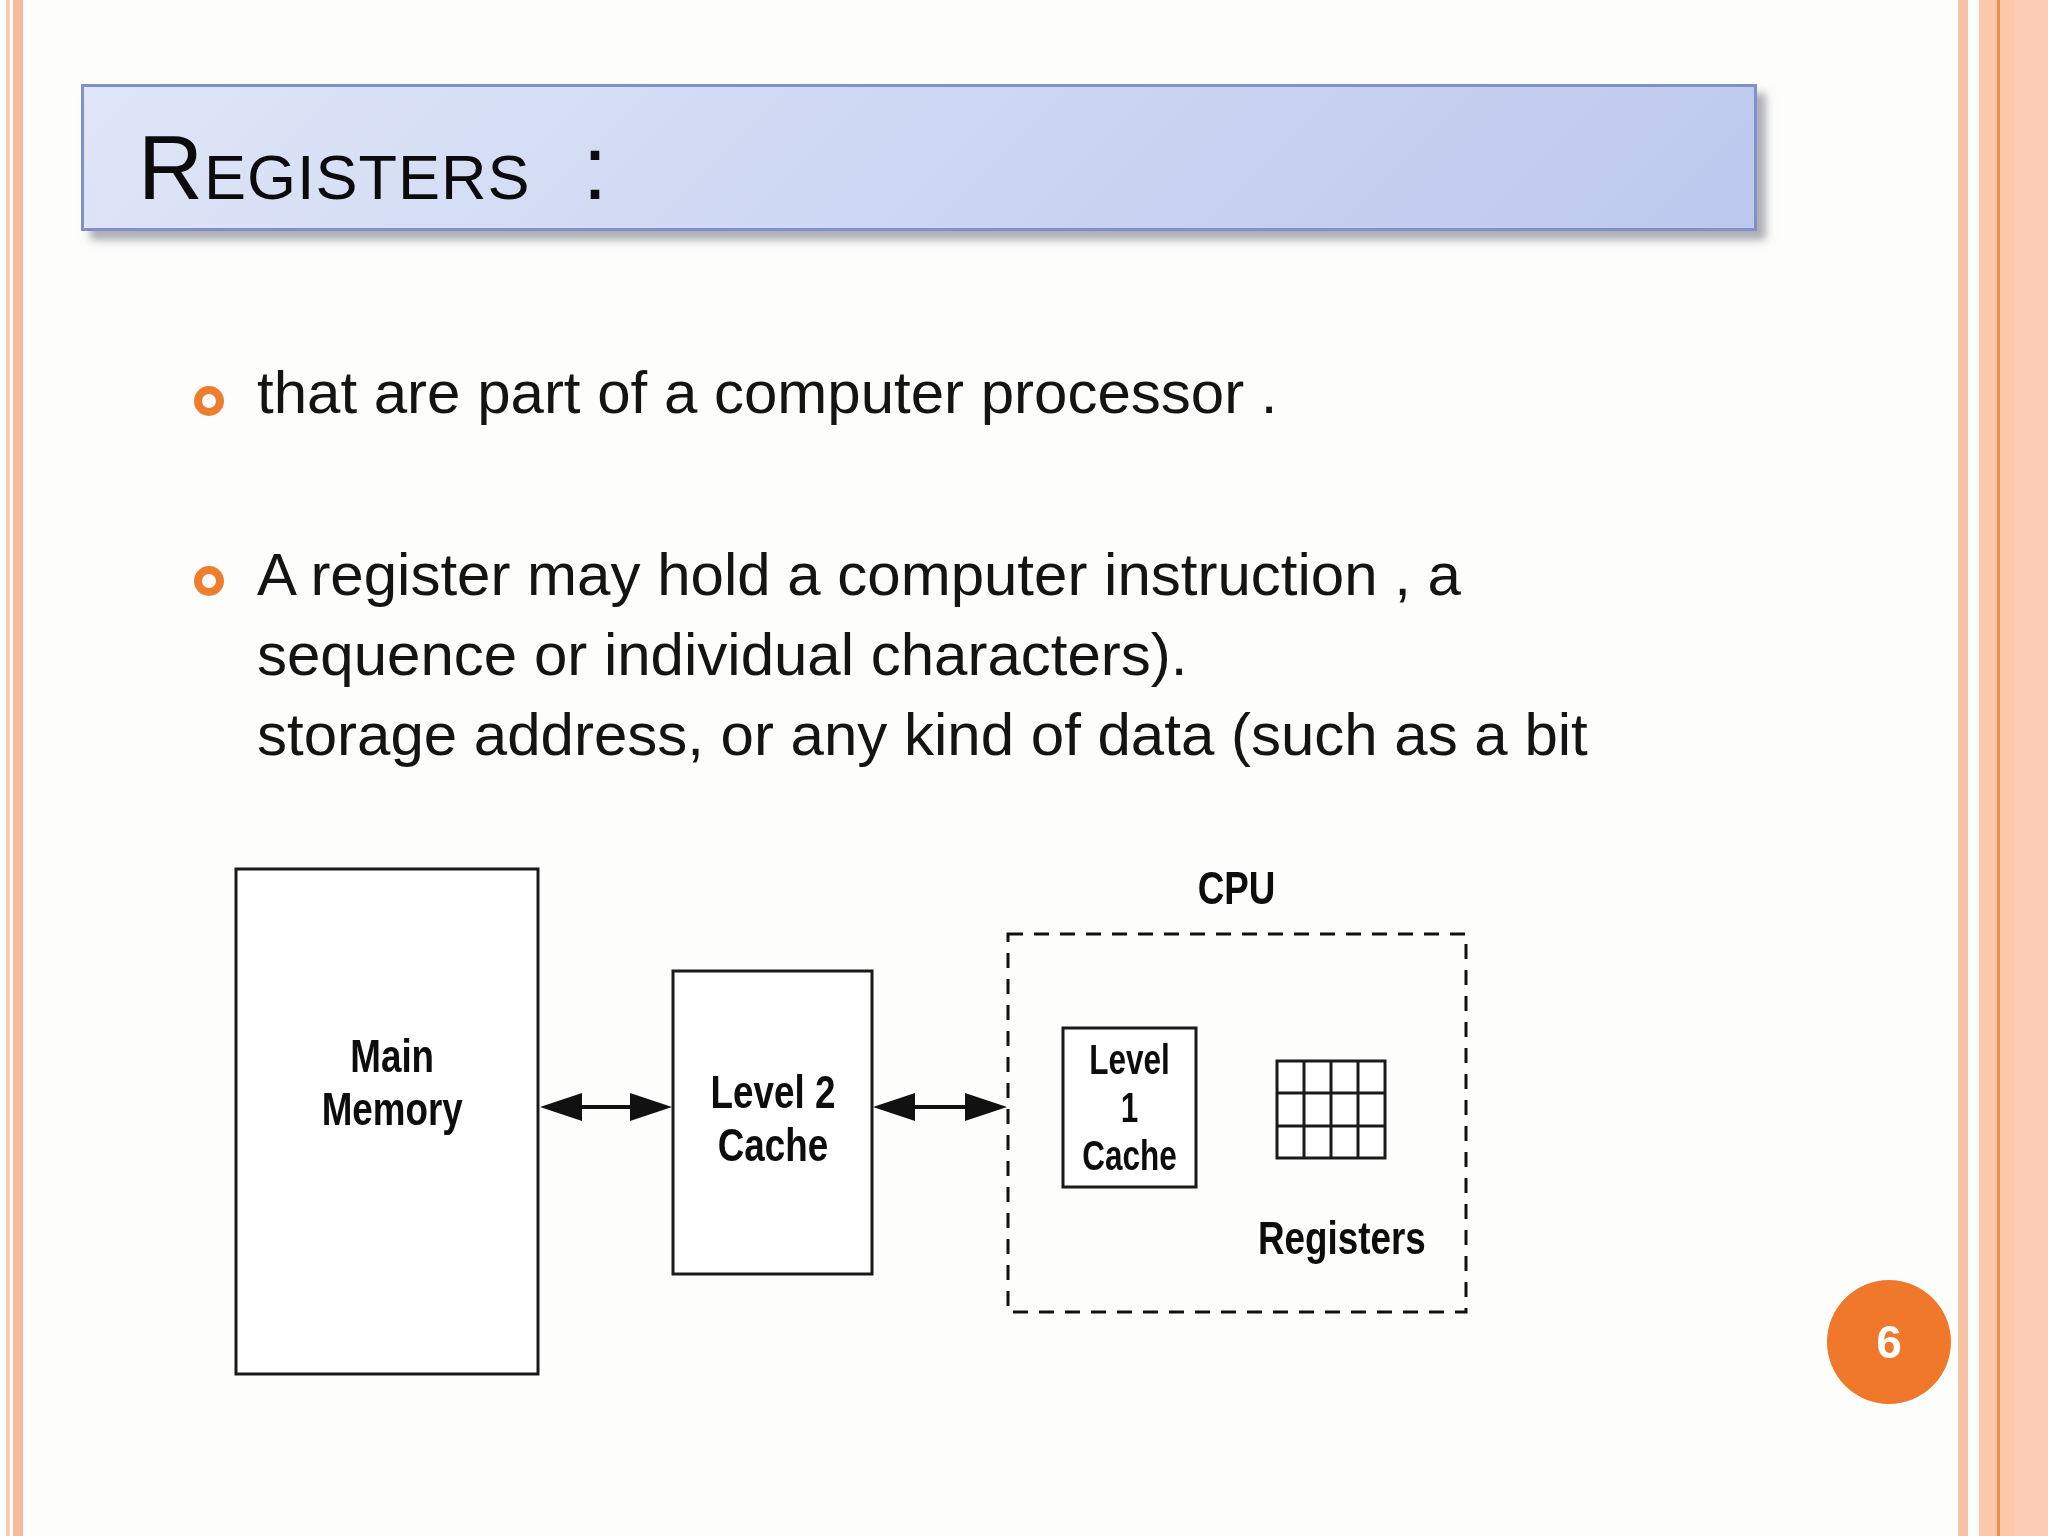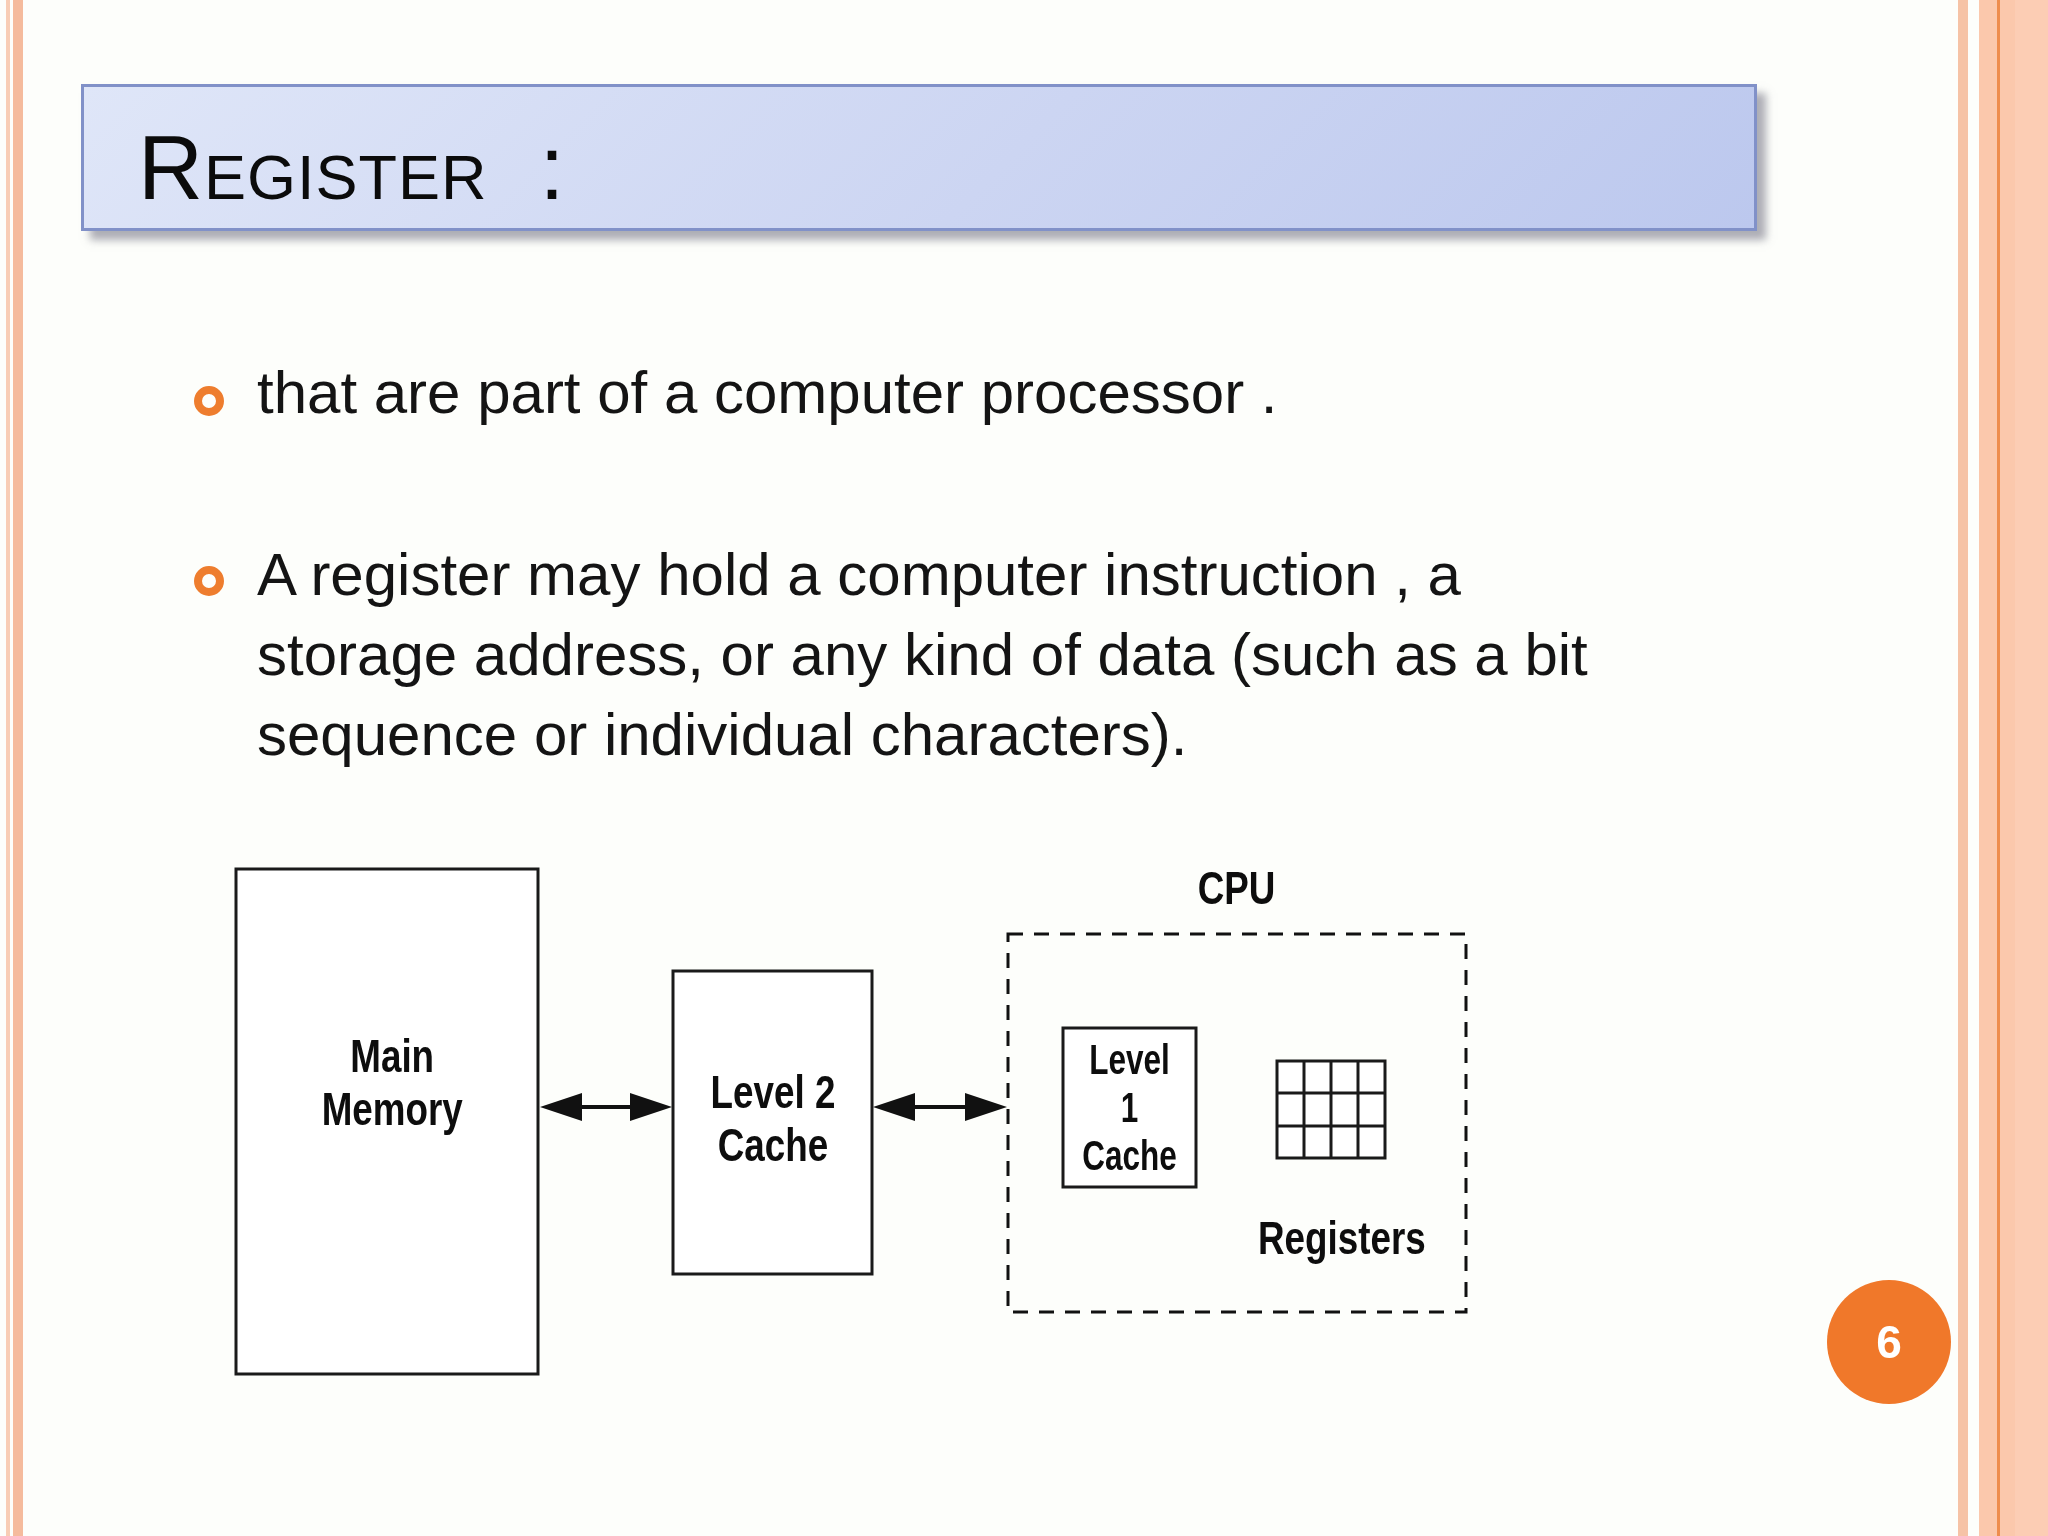--- a/index.html
+++ b/index.html
@@ -70,34 +70,34 @@
 
 <div class="stripe stripe-l1"></div>
 <div class="stripe stripe-l2"></div>
 <div class="stripe stripe-r1"></div>
 <div class="stripe stripe-r2">
   <div class="innerline"></div>
   <div class="innerband"></div>
 </div>
 
 <div class="title-bar">
-  <div class="title-text">Register  :</div>
+  <div class="title-text">Registers  :</div>
 </div>
 
 <div>
   <span class="bullet-ring ring-1"></span>
   <div class="bullet-block bullet-1">
     <div class="bline">that are part of a computer processor .</div>
   </div>
 
   <span class="bullet-ring ring-2"></span>
   <div class="bullet-block bullet-2">
     <div class="bline">A register may hold a computer instruction , a</div>
+    <div class="bline">sequence or individual characters).</div>
     <div class="bline">storage address, or any kind of data (such as a bit</div>
-    <div class="bline">sequence or individual characters).</div>
   </div>
 </div>
 
 <svg class="diagram" viewBox="0 0 2048 1536" xmlns="http://www.w3.org/2000/svg">
 
   <rect x="236" y="869" width="302" height="505" fill="#ffffff" stroke="#1a1a1a" stroke-width="3"></rect>
 
   <rect x="673" y="971" width="199" height="303" fill="#ffffff" stroke="#1a1a1a" stroke-width="3"></rect>
 
   <rect x="1008" y="934" width="458" height="378" fill="none" stroke="#111111" stroke-width="3" stroke-dasharray="15 11"></rect>

